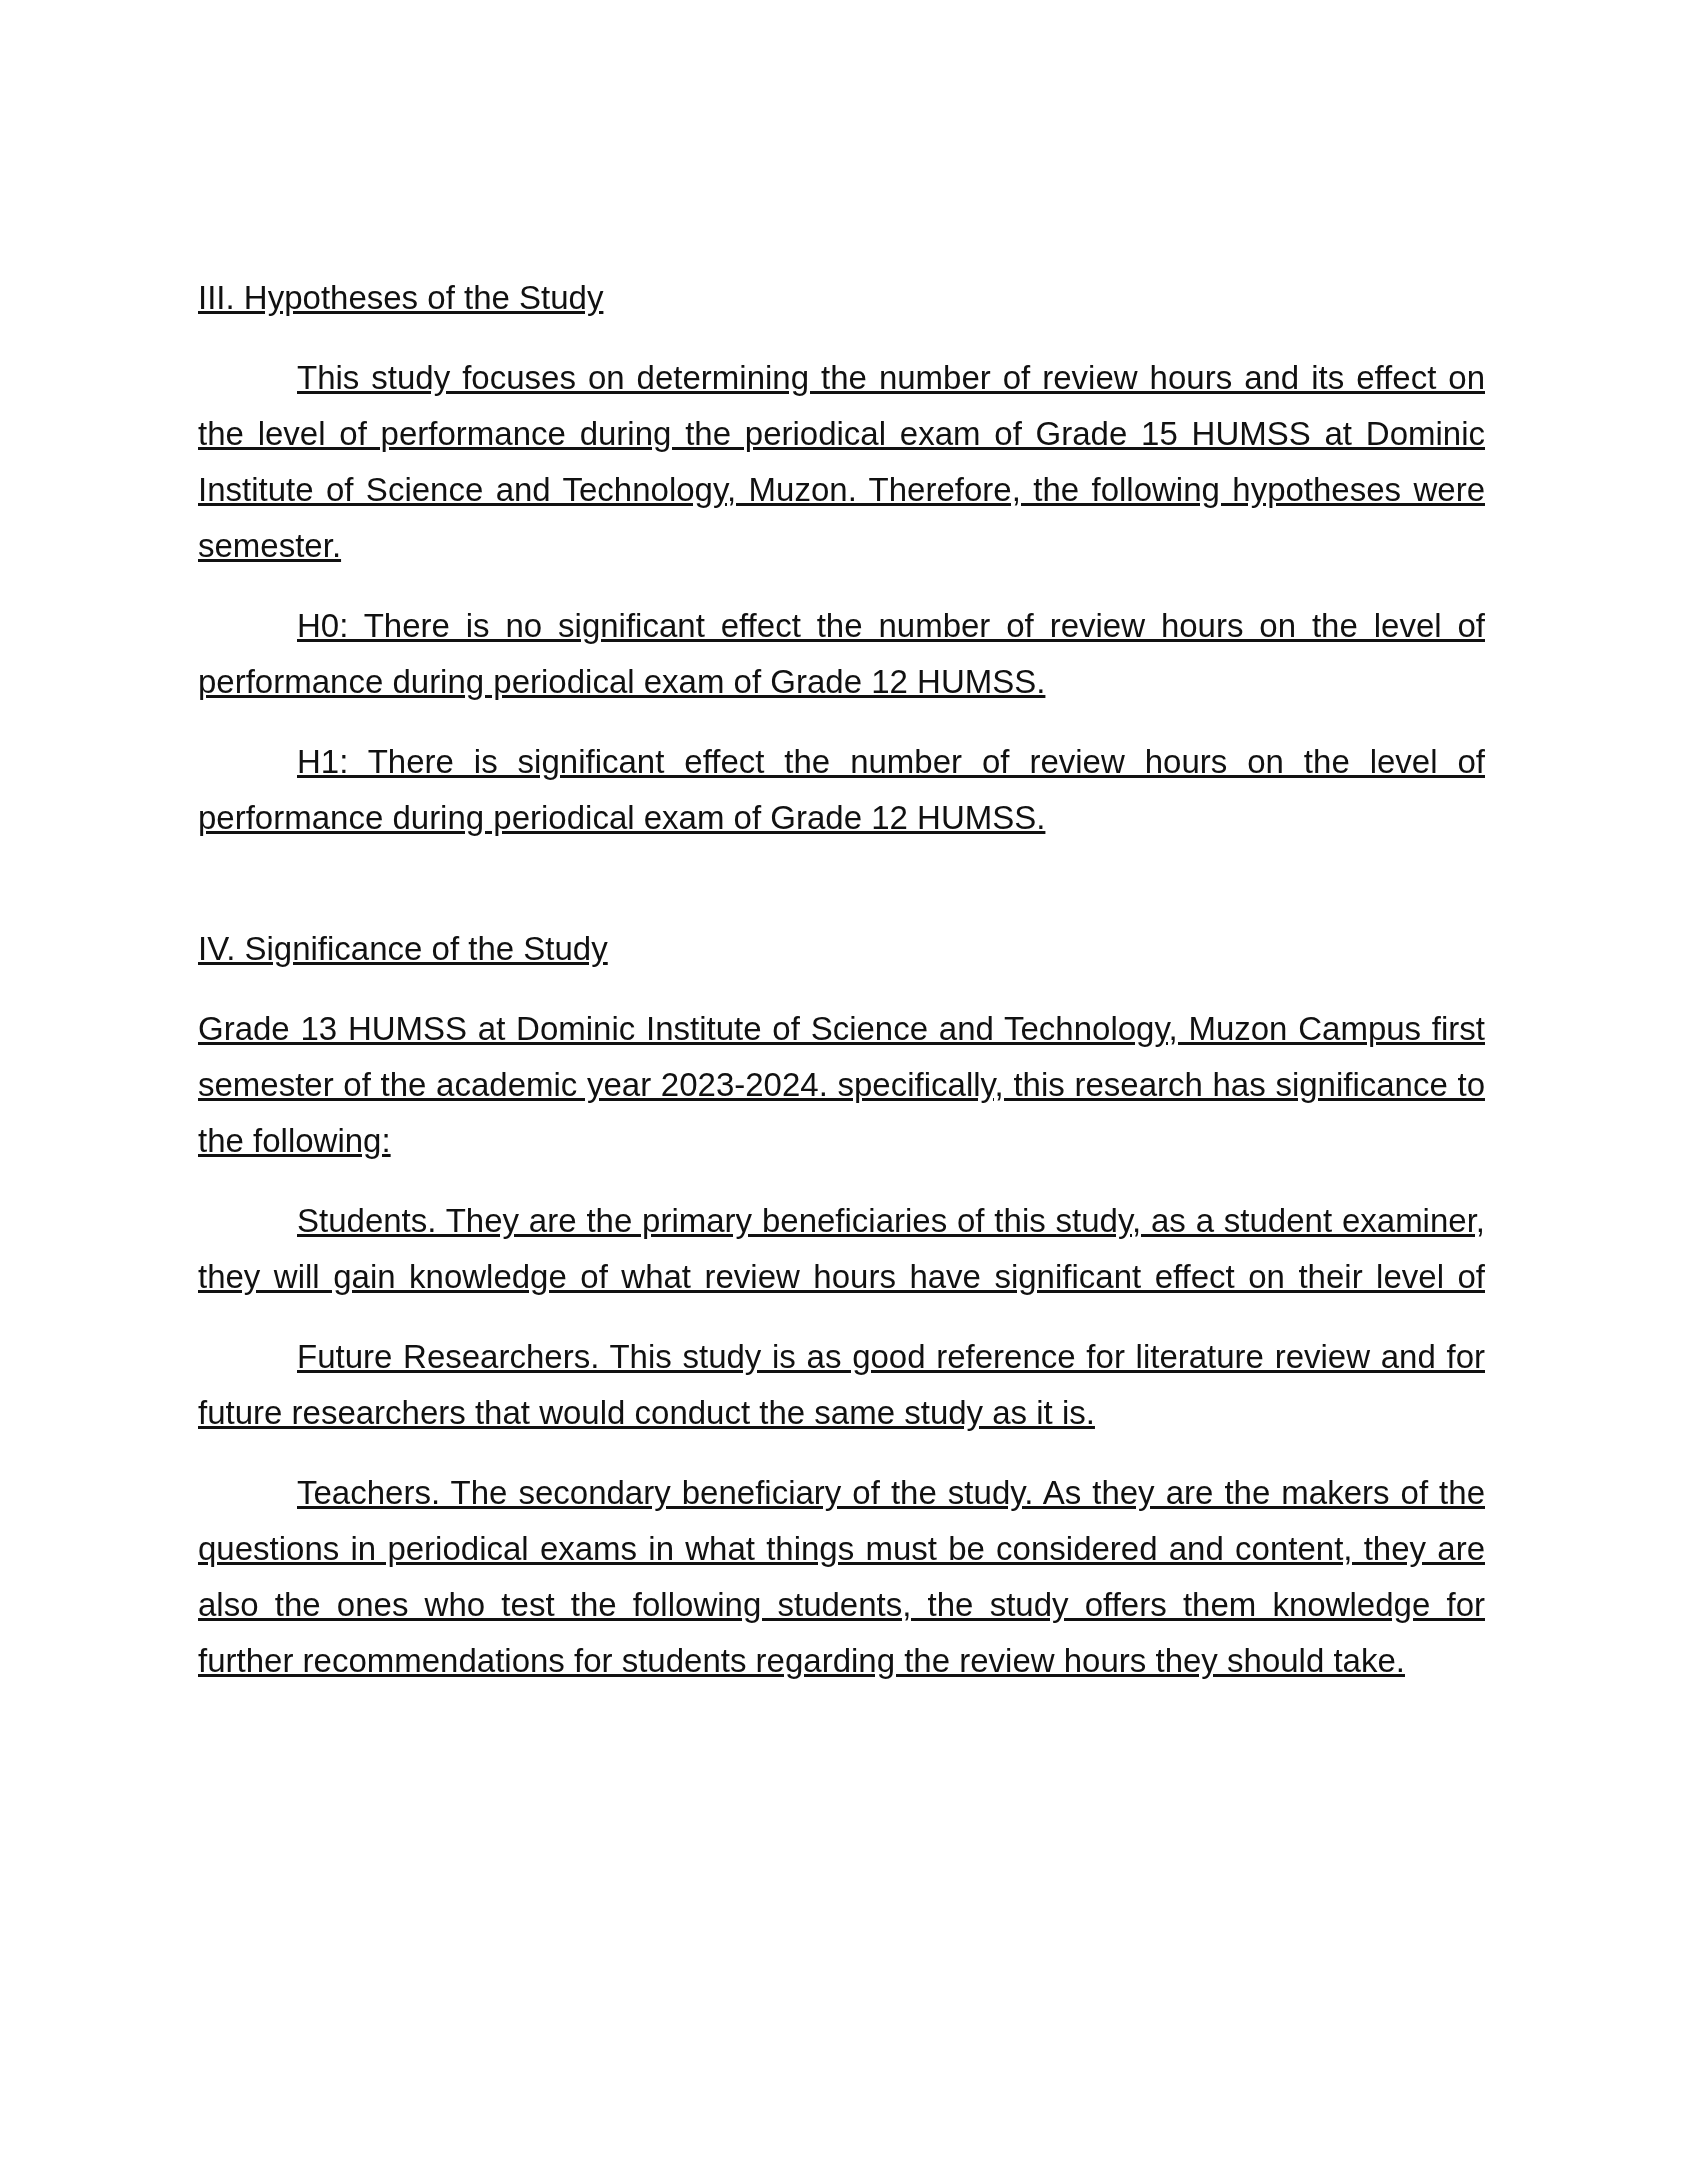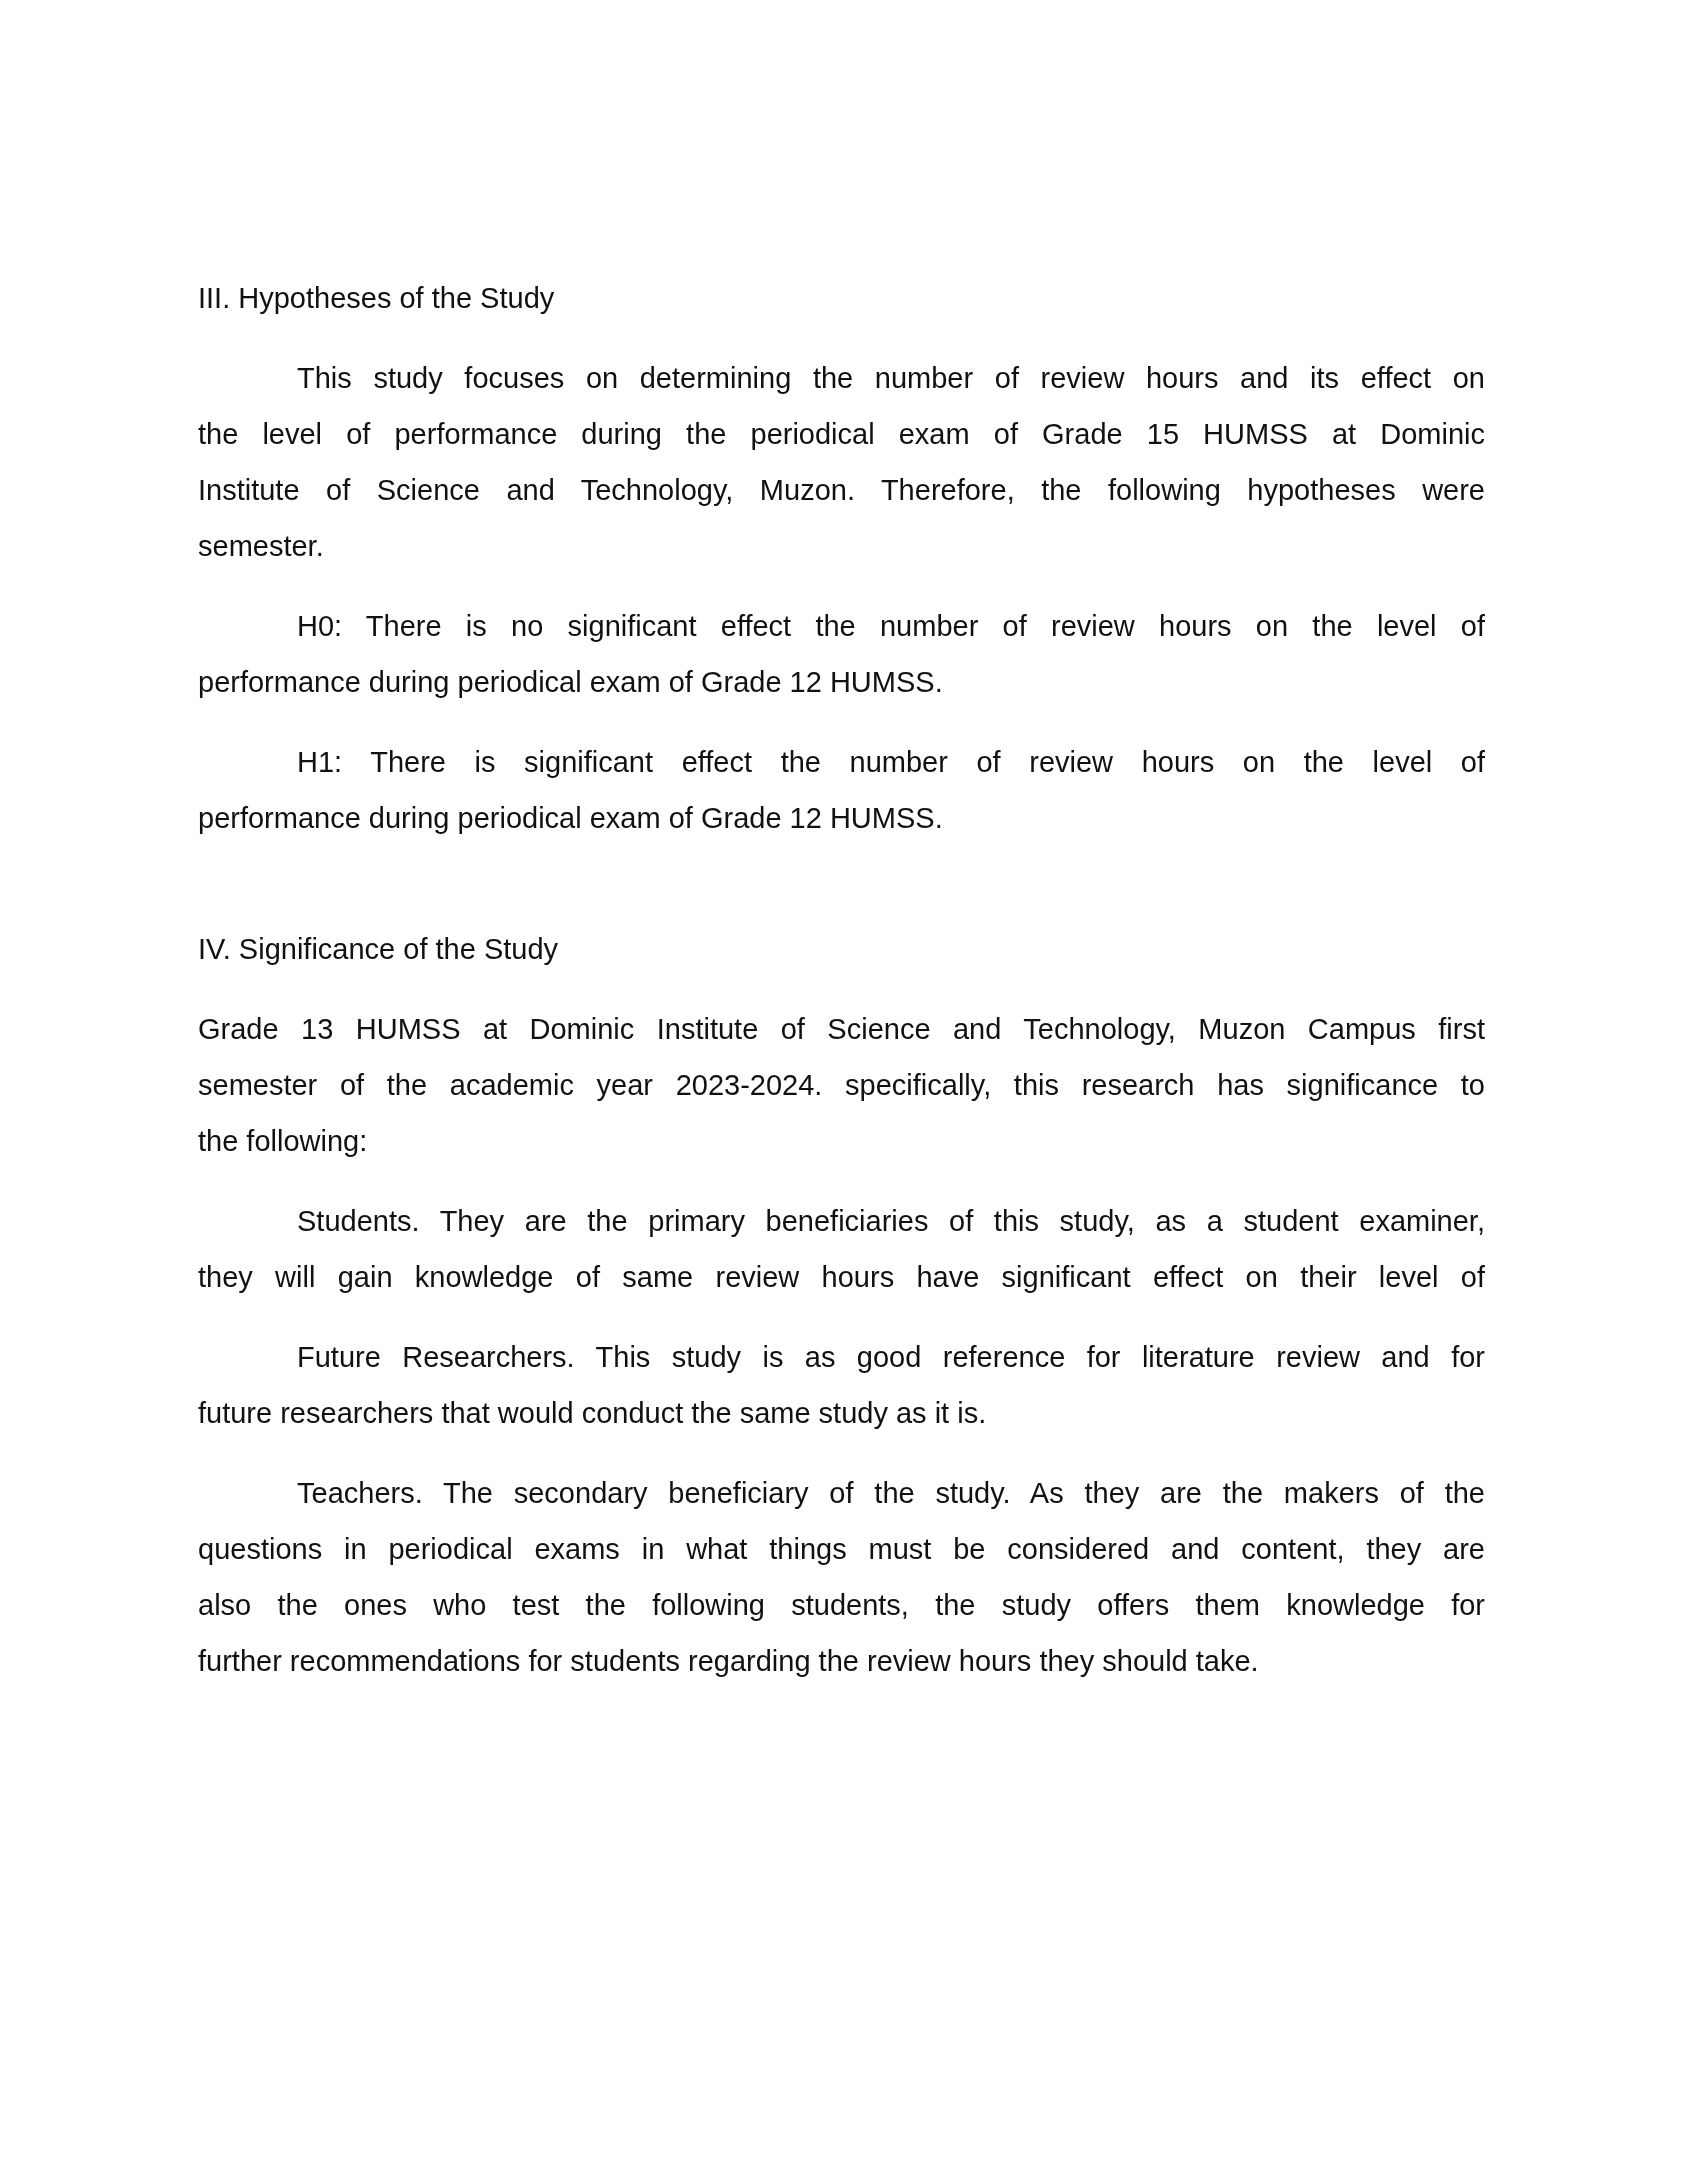--- a/index.html
+++ b/index.html
@@ -14,22 +14,23 @@
     background: #ffffff;
     font-family: "Liberation Sans", sans-serif;
     color: #111111;
     overflow: hidden;
   }
   .content {
     position: absolute;
     left: 198px;
     top: 270px;
     width: 1287px;
-    font-size: 29px;
+    font-size: 33px;
     line-height: 56px;
+    text-decoration: underline;
   }
   .heading {
     margin: 0 0 24px 0;
     text-align: left;
     white-space: nowrap;
   }
   .heading.section-gap {
     margin-top: 75px;
   }
   .para {
@@ -75,21 +76,21 @@
     <div class="heading section-gap">IV. Significance of the Study</div>
 
     <div class="para">
       <div class="line">Grade 13 HUMSS at Dominic Institute of Science and Technology, Muzon Campus first</div>
       <div class="line">semester of the academic year 2023-2024. specifically, this research has significance to</div>
       <div class="line plain">the following:</div>
     </div>
 
     <div class="para">
       <div class="line first">Students. They are the primary beneficiaries of this study, as a student examiner,</div>
-      <div class="line">they will gain knowledge of same review hours have significant effect on their level of</div>
+      <div class="line">they will gain knowledge of what review hours have significant effect on their level of</div>
     </div>
 
     <div class="para">
       <div class="line first">Future Researchers. This study is as good reference for literature review and for</div>
       <div class="line plain">future researchers that would conduct the same study as it is.</div>
     </div>
 
     <div class="para">
       <div class="line first">Teachers. The secondary beneficiary of the study. As they are the makers of the</div>
       <div class="line">questions in periodical exams in what things must be considered and content, they are</div>

